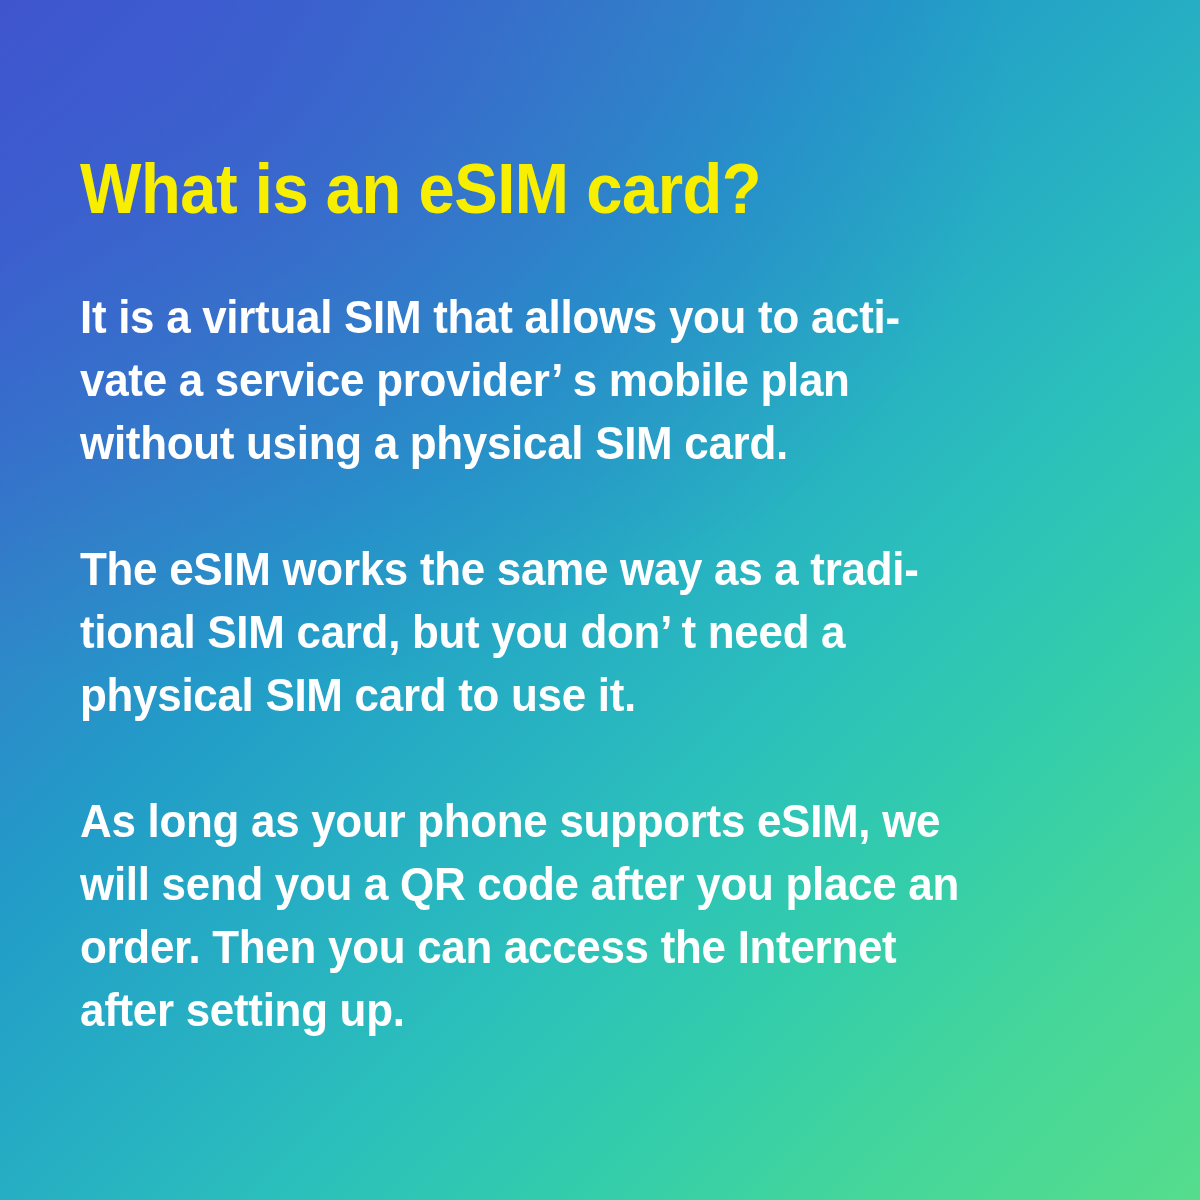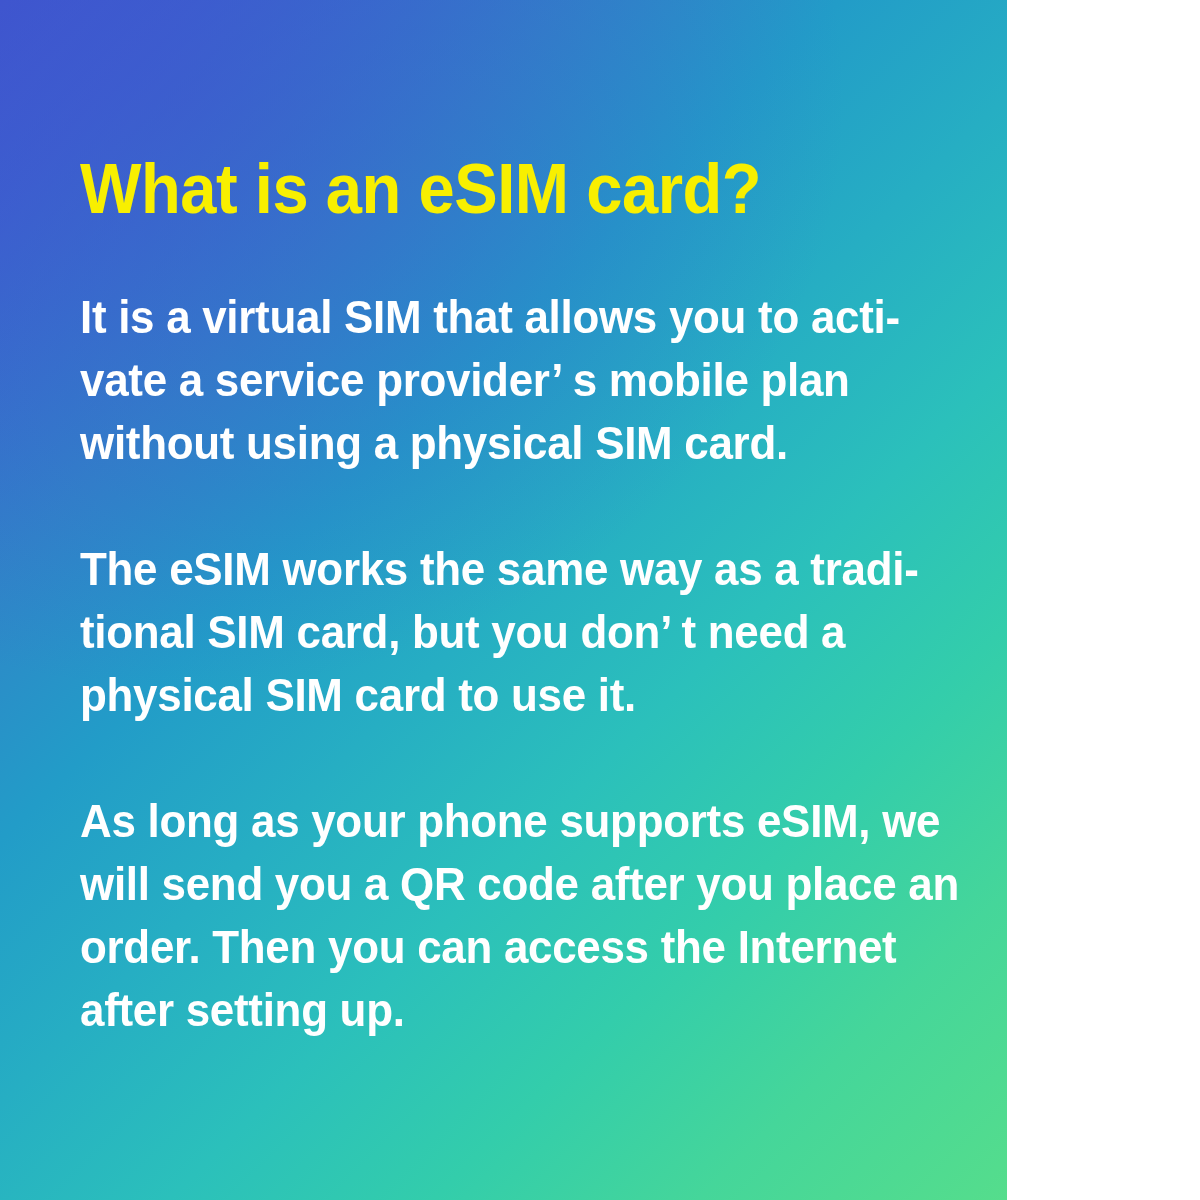--- a/index.html
+++ b/index.html
@@ -9,21 +9,21 @@
   }
   body {
     width: 1200px;
     height: 1200px;
     overflow: hidden;
     font-family: "Liberation Sans", "DejaVu Sans", sans-serif;
   }
 
   #poster {
     position: relative;
-    width: 1007px;
+    width: 1200px;
     height: 1200px;
     box-sizing: border-box;
     
     background:
       linear-gradient(135deg,
         #3f55ce 0%,
         #3b62cf 9%,
         #2f86c8 26%,
         #229cc8 38%,
         #26aec3 50%,

